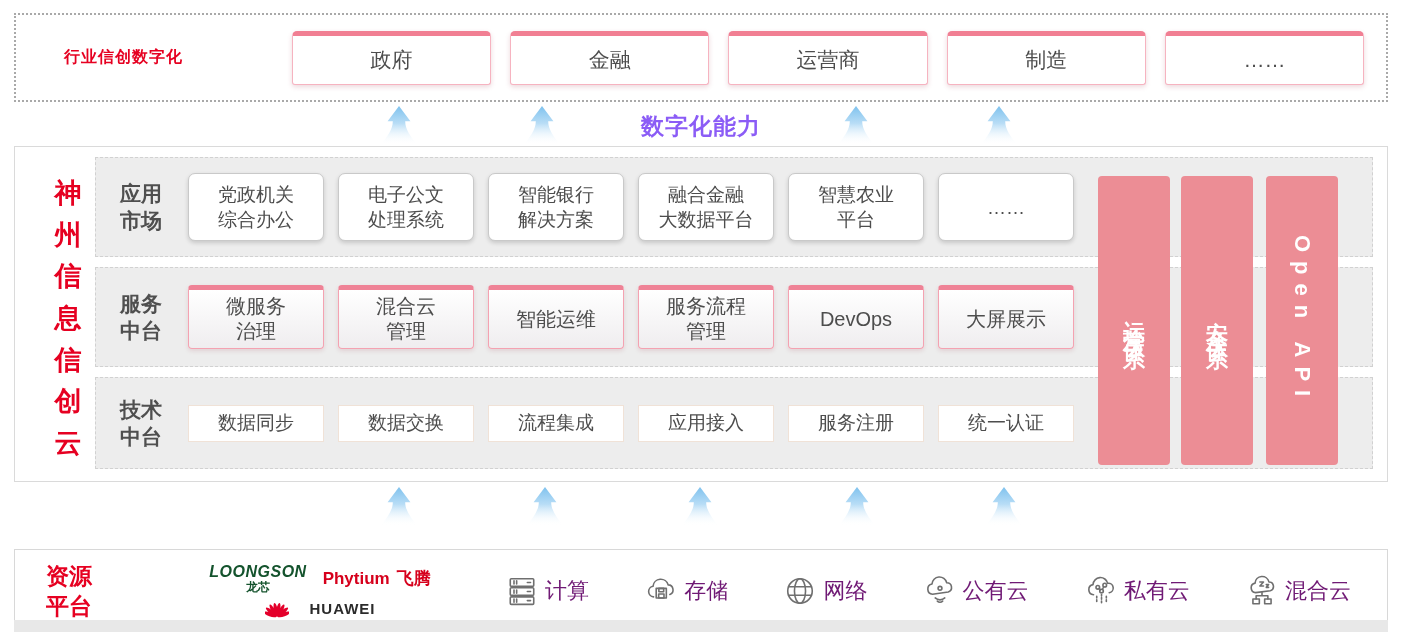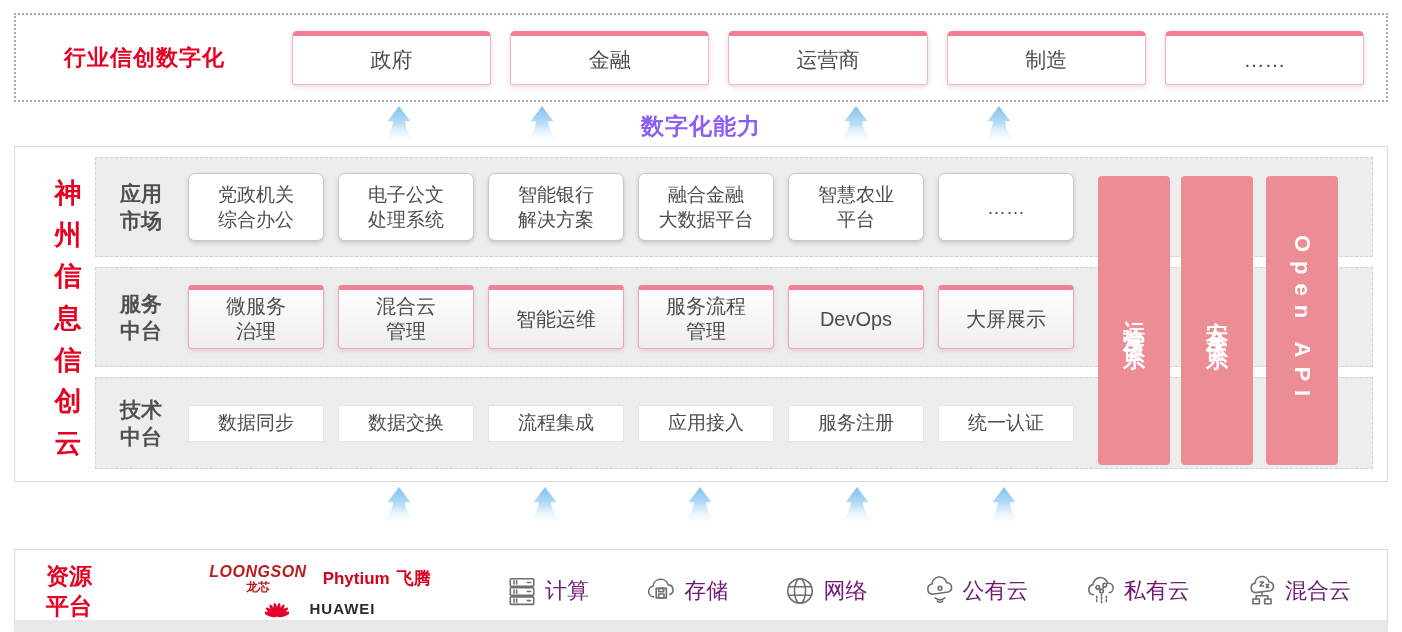--- a/index.html
+++ b/index.html
@@ -6,21 +6,21 @@
   body { background:#fff; }
   .canvas {
     position:relative; width:1402px; height:632px; background:#ffffff;
     font-family:"Liberation Sans", sans-serif; overflow:hidden;
   }
   
   .top-box {
     position:absolute; left:14px; top:13px; width:1374px; height:89px;
     border:2px dotted #a9a9a9; display:flex; align-items:center;
   }
-  .top-title { margin-left:48px; width:218px; font-size:22px; font-weight:bold; color:#e60021; letter-spacing:1px; }
+  .top-title { margin-left:48px; width:218px; font-size:16px; font-weight:bold; color:#e60021; letter-spacing:1px; }
   .industries { flex:1; display:flex; gap:19px; margin:0 22px 0 10px;text-align:right; }
   .industry {
     flex:1; height:54px; background:#fff;
     border:1px solid #f6b3c0; border-top:5px solid #f17f93;
     border-radius:5px 5px 3px 3px;
     box-shadow:0 2px 5px rgba(160,60,80,.20);
     display:flex; align-items:center; justify-content:center;
     font-size:21px; color:#4d4d4d;
   }
   
@@ -80,21 +80,21 @@
   }
   .p1 { left:1083px; } .p2 { left:1166px; } .p3 { left:1251px; }
   
   .bottom-box {
     position:absolute; left:14px; top:549px; width:1374px; height:84px;
     background:#fff; border:1px solid #d8d8d8; display:flex; align-items:center;
   }
   .res-label { margin-left:31px; width:92px; font-size:23px; font-weight:bold; color:#e60021; line-height:30px; display:flex; flex-direction:column; }
   .vendors { width:252px; margin-left:56px; display:flex; flex-direction:column; align-items:center; gap:1px; }
   .vendor-row1 { display:flex; align-items:flex-start; gap:16px; }
-  .loongson { display:flex; flex-direction:column; align-items:center; color:#b91c1c; }
+  .loongson { display:flex; flex-direction:column; align-items:center; color:#14532d; }
   .loongson-en { font-size:16px; font-weight:bold; font-style:italic; letter-spacing:.5px; }
   .loongson-zh { font-size:12px; font-weight:bold; margin-top:-2px; }
   .phytium { display:flex; align-items:center; gap:7px; color:#d6001c; font-size:17px; font-weight:bold; margin-top:4px; }
   .vendor-row2 { display:flex; align-items:center; gap:21px; }
   .huawei-text { font-size:15px; font-weight:bold; color:#2b2b2b; letter-spacing:1px; }
   .res-items { flex:1; display:flex; justify-content:space-between; align-items:center; margin:0 36px 0 60px; }
   .res-item { display:flex; align-items:center; gap:7px; font-size:22px; color:#701a75; }
   .res-item svg { display:block; }
   .bottom-bar { position:absolute; left:14px; top:620px; width:1374px; height:12px; background:#e8e8e8; }
   .icon-stroke { stroke:#6f6f6f; stroke-width:1.5; fill:none; stroke-linecap:round; stroke-linejoin:round; }

